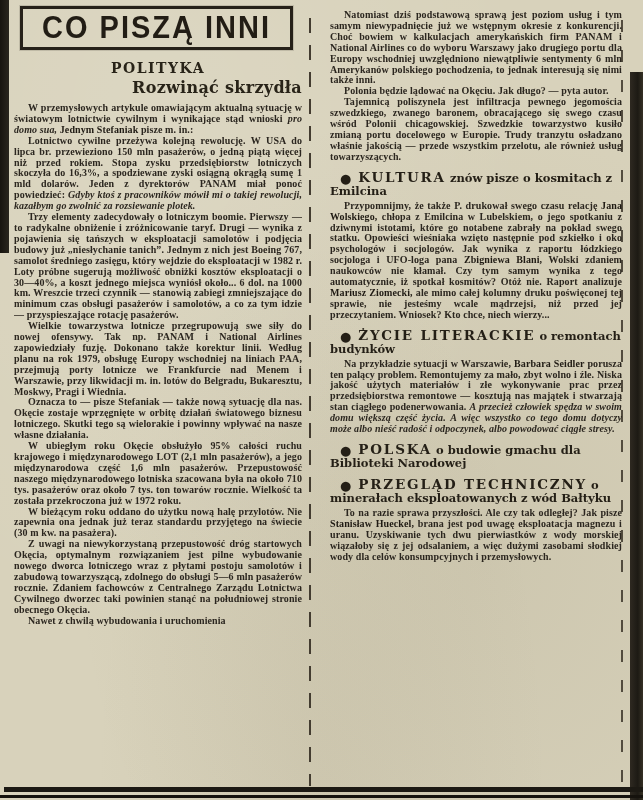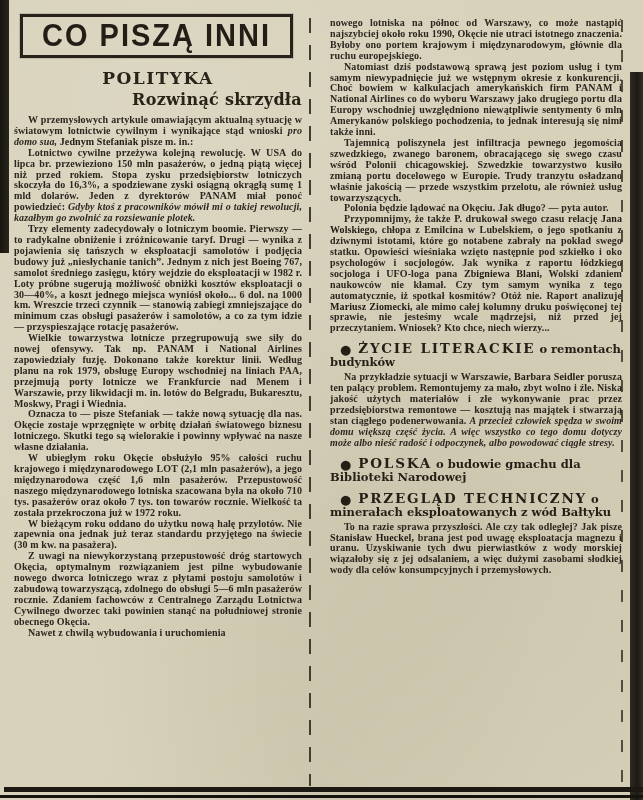--- a/index.html
+++ b/index.html
@@ -19,40 +19,40 @@
   .edge-bar-left{position:absolute;left:0;top:0;width:9px;height:253px;background:linear-gradient(90deg,#17140f,#2a261e);}
   .edge-bar-right{position:absolute;left:630px;top:72px;width:13px;height:728px;background:linear-gradient(90deg,#2e2921,#1d1a14 60%,#353024);}
   .rule-bottom-thick{position:absolute;left:4px;top:787px;width:639px;height:5px;background:#1c1913;}
   .rule-bottom-thin{position:absolute;left:0;top:795px;width:643px;height:3px;background:#15120d;}
   .col-sep{position:absolute;left:309px;top:18px;width:2px;height:768px;
     background:repeating-linear-gradient(180deg,#433c30 0 15px,transparent 15px 27px);}
   .col-sep-right{position:absolute;left:621px;top:20px;width:2px;height:766px;
     background:repeating-linear-gradient(180deg,rgba(60,53,41,0.85) 0 12px,transparent 12px 30px);}
 
   
-  .col{position:absolute;top:12px;overflow:hidden;}
+  .col{position:absolute;top:4px;overflow:hidden;}
   .col-left{left:14px;width:288px;height:768px;}
   .col-right{left:330px;width:292px;height:766px;}
 
   
   .masthead-box{
     margin:2px 0 0 6px;width:267px;height:38px;
     border:3px solid #262119;
     display:flex;align-items:center;justify-content:center;
     box-shadow:0 0 0 1px rgba(40,35,25,0.15);
   }
   .masthead-text{
     font-family:"Liberation Sans", sans-serif;
     font-weight:700;font-size:29px;letter-spacing:2px;
     color:#221d15;transform:scaleY(1.05);
   }
   .kicker{
     margin-top:10px;text-align:center;
     font-family:"DejaVu Serif", serif;
-    font-weight:700;font-size:17px;letter-spacing:1.5px;color:#282318;
+    font-weight:700;font-size:14px;letter-spacing:1.5px;color:#282318;
   }
   .headline{
     margin-top:2px;text-align:right;
     font-family:"DejaVu Serif", serif;
     font-weight:700;font-size:16px;letter-spacing:0.3px;color:#282318;
   }
 
   
   .body{margin-top:6px;}
   .para{
@@ -97,24 +97,24 @@
         <p class="para"><span>Oznacza to — pisze Stefaniak — także nową sytuację dla nas. Okęcie zostaje wprzęgnięte w orbitę działań światowego biznesu lotniczego. Skutki tego są wielorakie i powinny wpływać na nasze własne działania.</span></p>
         <p class="para"><span>W ubiegłym roku Okęcie obsłużyło 95% całości ruchu krajowego i międzynarodowego LOT (2,1 mln pasażerów), a jego międzynarodowa część 1,6 mln pasażerów. Przepustowość naszego międzynarodowego lotniska szacowana była na około 710 tys. pasażerów oraz około 7 tys. ton towarów rocznie. Wielkość ta została przekroczona już w 1972 roku.</span></p>
         <p class="para"><span>W bieżącym roku oddano do użytku nową halę przylotów. Nie zapewnia ona jednak już teraz standardu przyjętego na świecie (30 m kw. na pasażera).</span></p>
         <p class="para"><span>Z uwagi na niewykorzystaną przepustowość dróg startowych Okęcia, optymalnym rozwiązaniem jest pilne wybudowanie nowego dworca lotniczego wraz z płytami postoju samolotów i zabudową towarzyszącą, zdolnego do obsługi 5—6 mln pasażerów rocznie. Zdaniem fachowców z Centralnego Zarządu Lotnictwa Cywilnego dworzec taki powinien stanąć na południowej stronie obecnego Okęcia.</span></p>
         <p class="para"><span>Nawet z chwilą wybudowania i uruchomienia</span></p>
       </div>
   </div>
 
   <div class="col col-right">
     <div class="body">
-        <p class="para noindent"><span>nowego lotniska na północ od Warszawy, co może nastąpić najszybciej około roku 1990, Okęcie nie utraci istotnego znaczenia. Byłoby ono portem krajowym i międzynarodowym, głównie dla ruchu europejskiego.</span></p>
         <p class="para"><span>Natomiast dziś podstawową sprawą jest poziom usług i tym samym niewypadnięcie już we wstępnym okresie z konkurencji. Choć bowiem w kalkulacjach amerykańskich firm PANAM i National Airlines co do wyboru Warszawy jako drugiego portu dla Europy wschodniej uwzględniono niewątpliwie sentymenty 6 mln Amerykanów polskiego pochodzenia, to jednak interesują się nimi także inni.</span></p>
+        <p class="para"><span>Polonia będzie lądować na Okęciu. Jak długo? — pyta autor.</span></p>
         <p class="para"><span>Tajemnicą poliszynela jest infiltracja pewnego jegomościa szwedzkiego, zwanego baronem, obracającego się swego czasu wśród Polonii chicagowskiej. Szwedzkie towarzystwo kusiło zmianą portu docelowego w Europie. Trudy tranzytu osładzano właśnie jakością — przede wszystkim przelotu, ale również usług towarzyszących.</span></p>
-        <p class="para"><span>Polonia będzie lądować na Okęciu. Jak długo? — pyta autor.</span></p>
+        <p class="sec-head"><span class="bullet">●</span><span class="pub">KULTURA</span><span> znów pisze o kosmitach z Emilcina</span></p>
         <p class="para"><span>Przypomnijmy, że także P. drukował swego czasu relację </span><span class="b">Jana Wolskiego,</span><span> chłopa z Emilcina w Lubelskiem, o jego spotkaniu z dziwnymi istotami, które go notabene zabrały na pokład swego statku. Opowieści wieśniaka wzięto następnie pod szkiełko i oko psychologów i socjologów. Jak wynika z raportu łódzkiego socjologa i UFO-loga pana </span><span class="b">Zbigniewa Blani,</span><span> Wolski zdaniem naukowców nie kłamał. Czy tym samym wynika z tego automatycznie, iż spotkał kosmitów? Otóż nie. Raport analizuje </span><span class="b">Mariusz Ziomecki,</span><span> ale mimo całej kolumny druku poświęconej tej sprawie, nie jesteśmy wcale mądrzejsi, niż przed jej przeczytaniem. Wniosek? Kto chce, niech wierzy...</span></p>
         <p class="sec-head"><span class="bullet">●</span><span class="pub">ŻYCIE LITERACKIE</span><span> o remontach budynków</span></p>
         <p class="para"><span>Na przykładzie sytuacji w Warszawie, </span><span class="b">Barbara Seidler</span><span> porusza ten palący problem. Remontujemy za mało, zbyt wolno i źle. Niska jakość użytych materiałów i złe wykonywanie prac przez przedsiębiorstwa remontowe — kosztują nas majątek i stwarzają stan ciągłego podenerwowania. </span><span class="i">A przecież człowiek spędza w swoim domu większą część życia. A więc wszystko co tego domu dotyczy może albo nieść radość i odpoczynek, albo powodować ciągłe stresy.</span></p>
         <p class="sec-head"><span class="bullet">●</span><span class="pub">POLSKA</span><span> o budowie gmachu dla Biblioteki Narodowej</span></p>
         <p class="sec-head"><span class="bullet">●</span><span class="pub">PRZEGLĄD TECHNICZNY</span><span> o minerałach eksploatowanych z wód Bałtyku</span></p>
         <p class="para"><span>To na razie sprawa przyszłości. Ale czy tak odległej? Jak pisze </span><span class="b">Stanisław Hueckel,</span><span> brana jest pod uwagę eksploatacja magnezu i uranu. Uzyskiwanie tych dwu pierwiastków z wody morskiej wiązałoby się z jej odsalaniem, a więc dużymi zasobami słodkiej wody dla celów konsumpcyjnych i przemysłowych.</span></p>
       </div>
   </div>
 
 </div>

